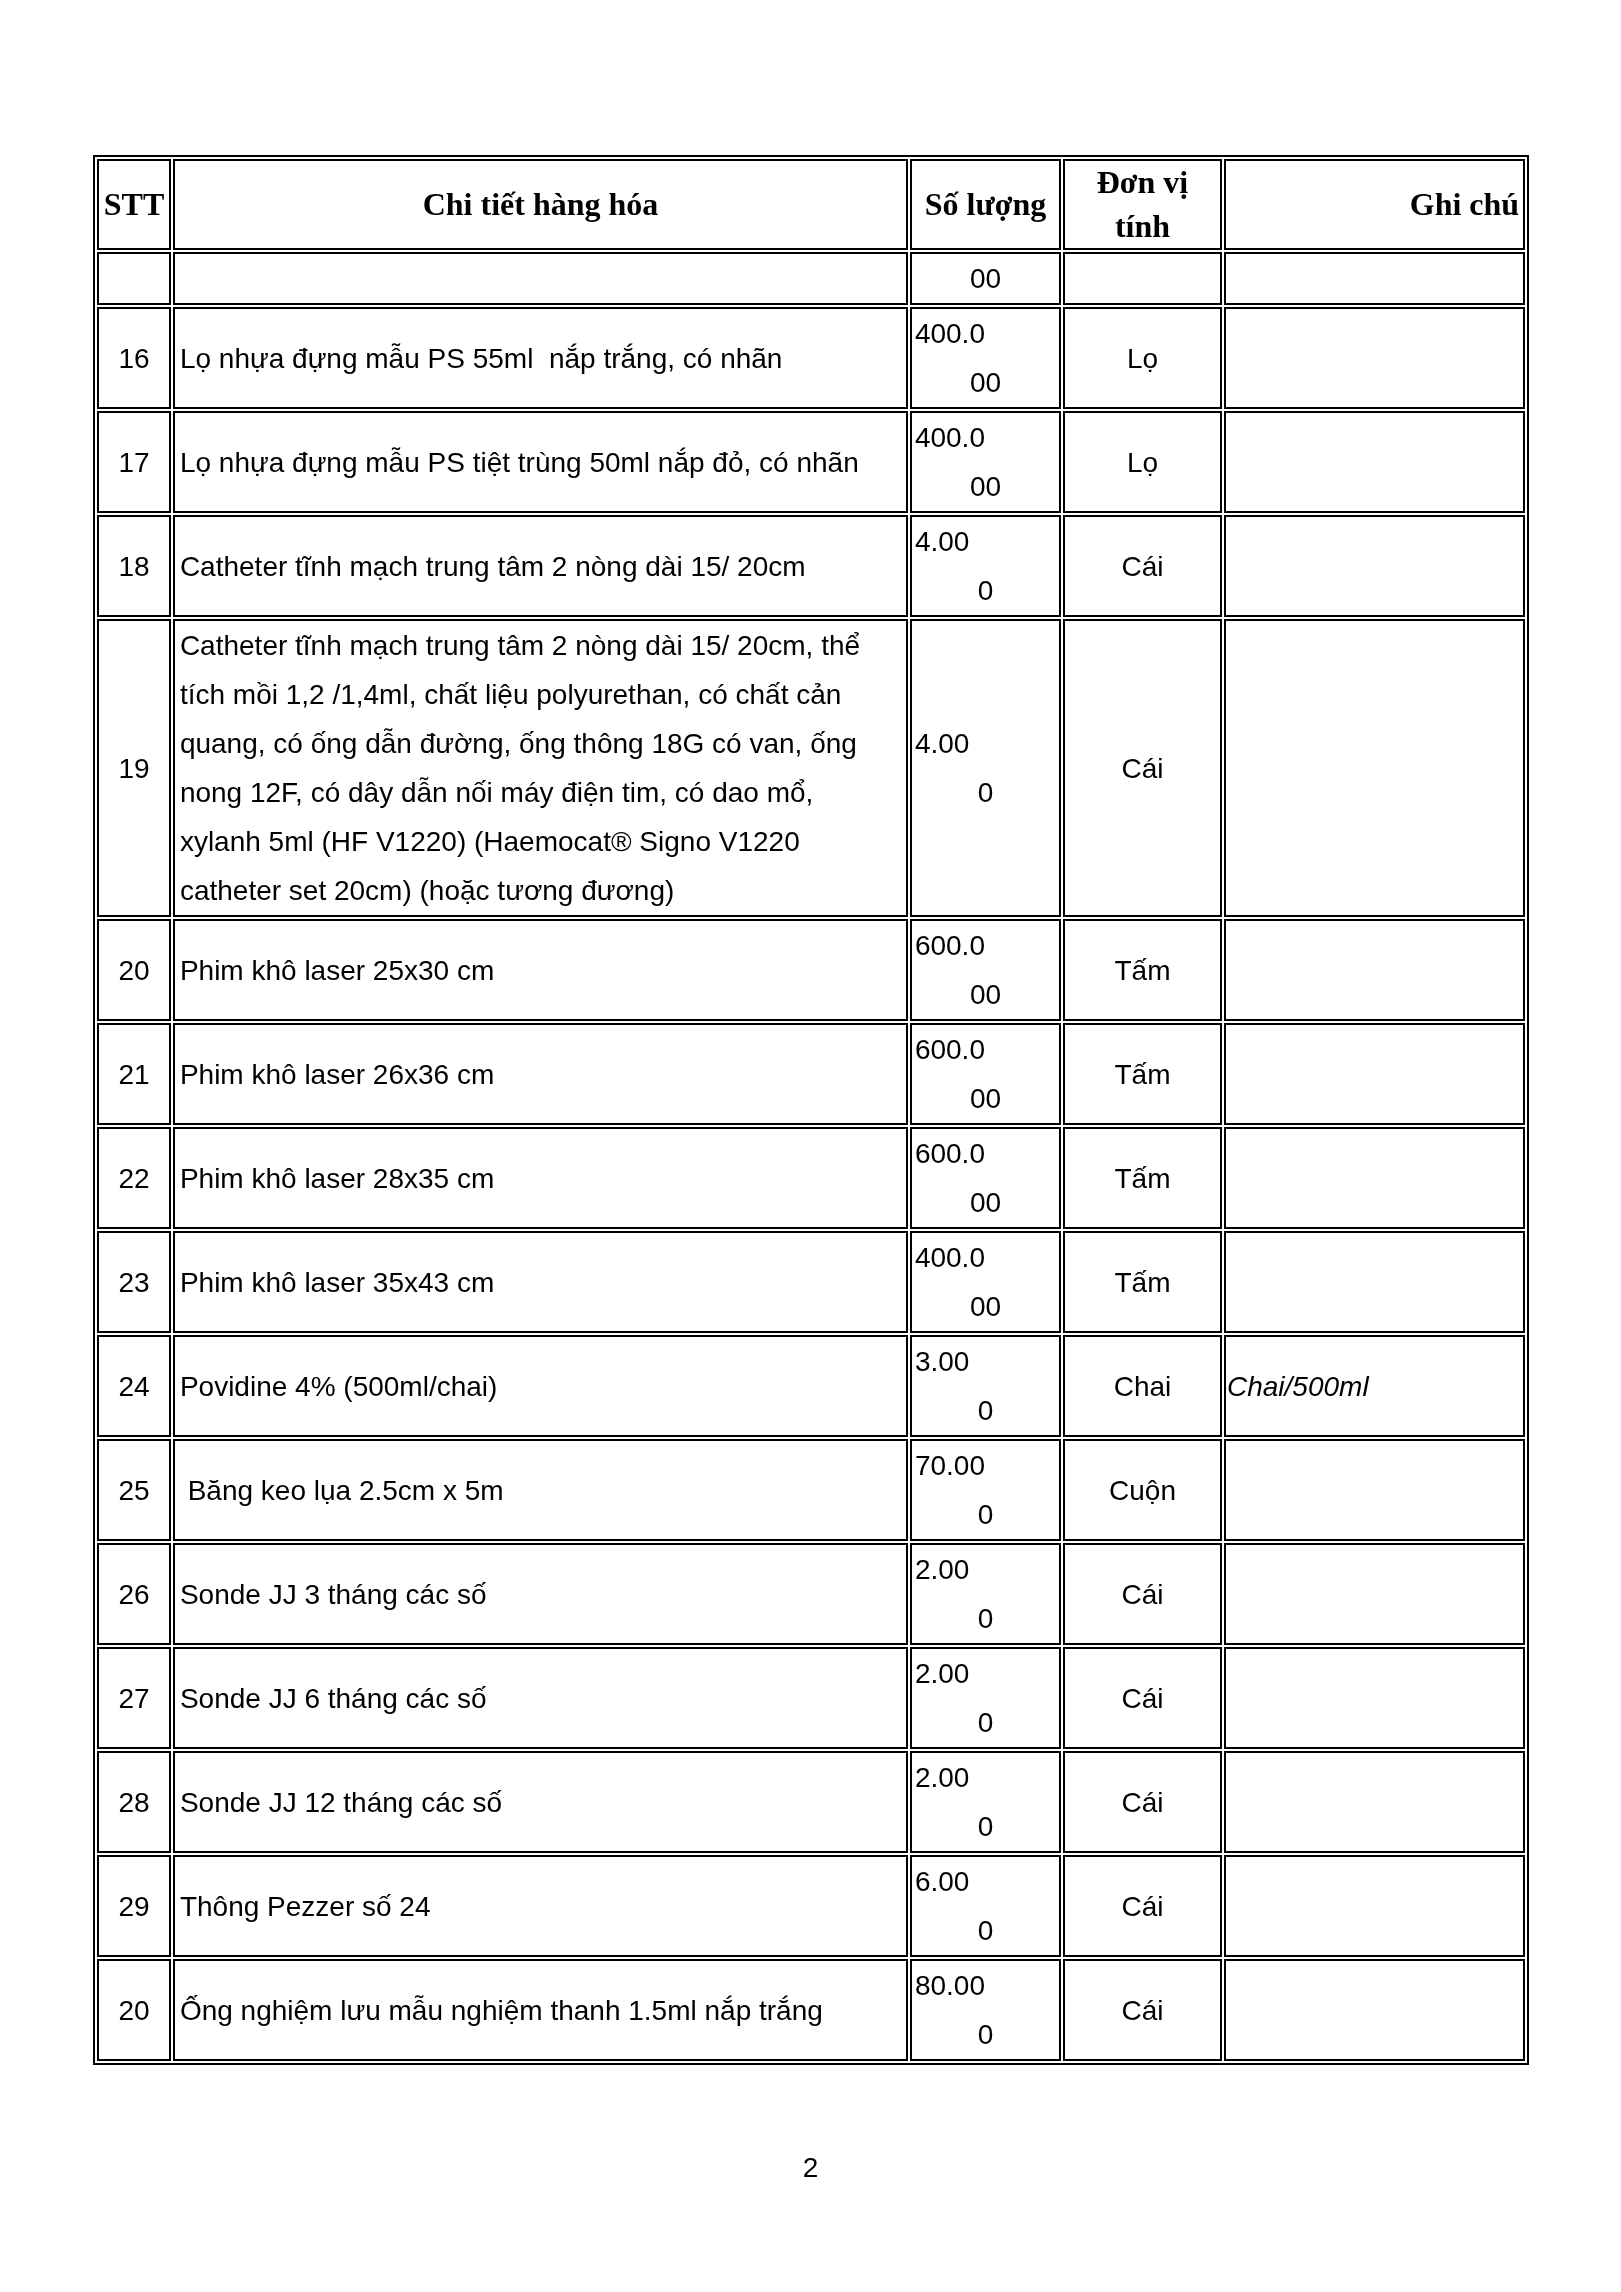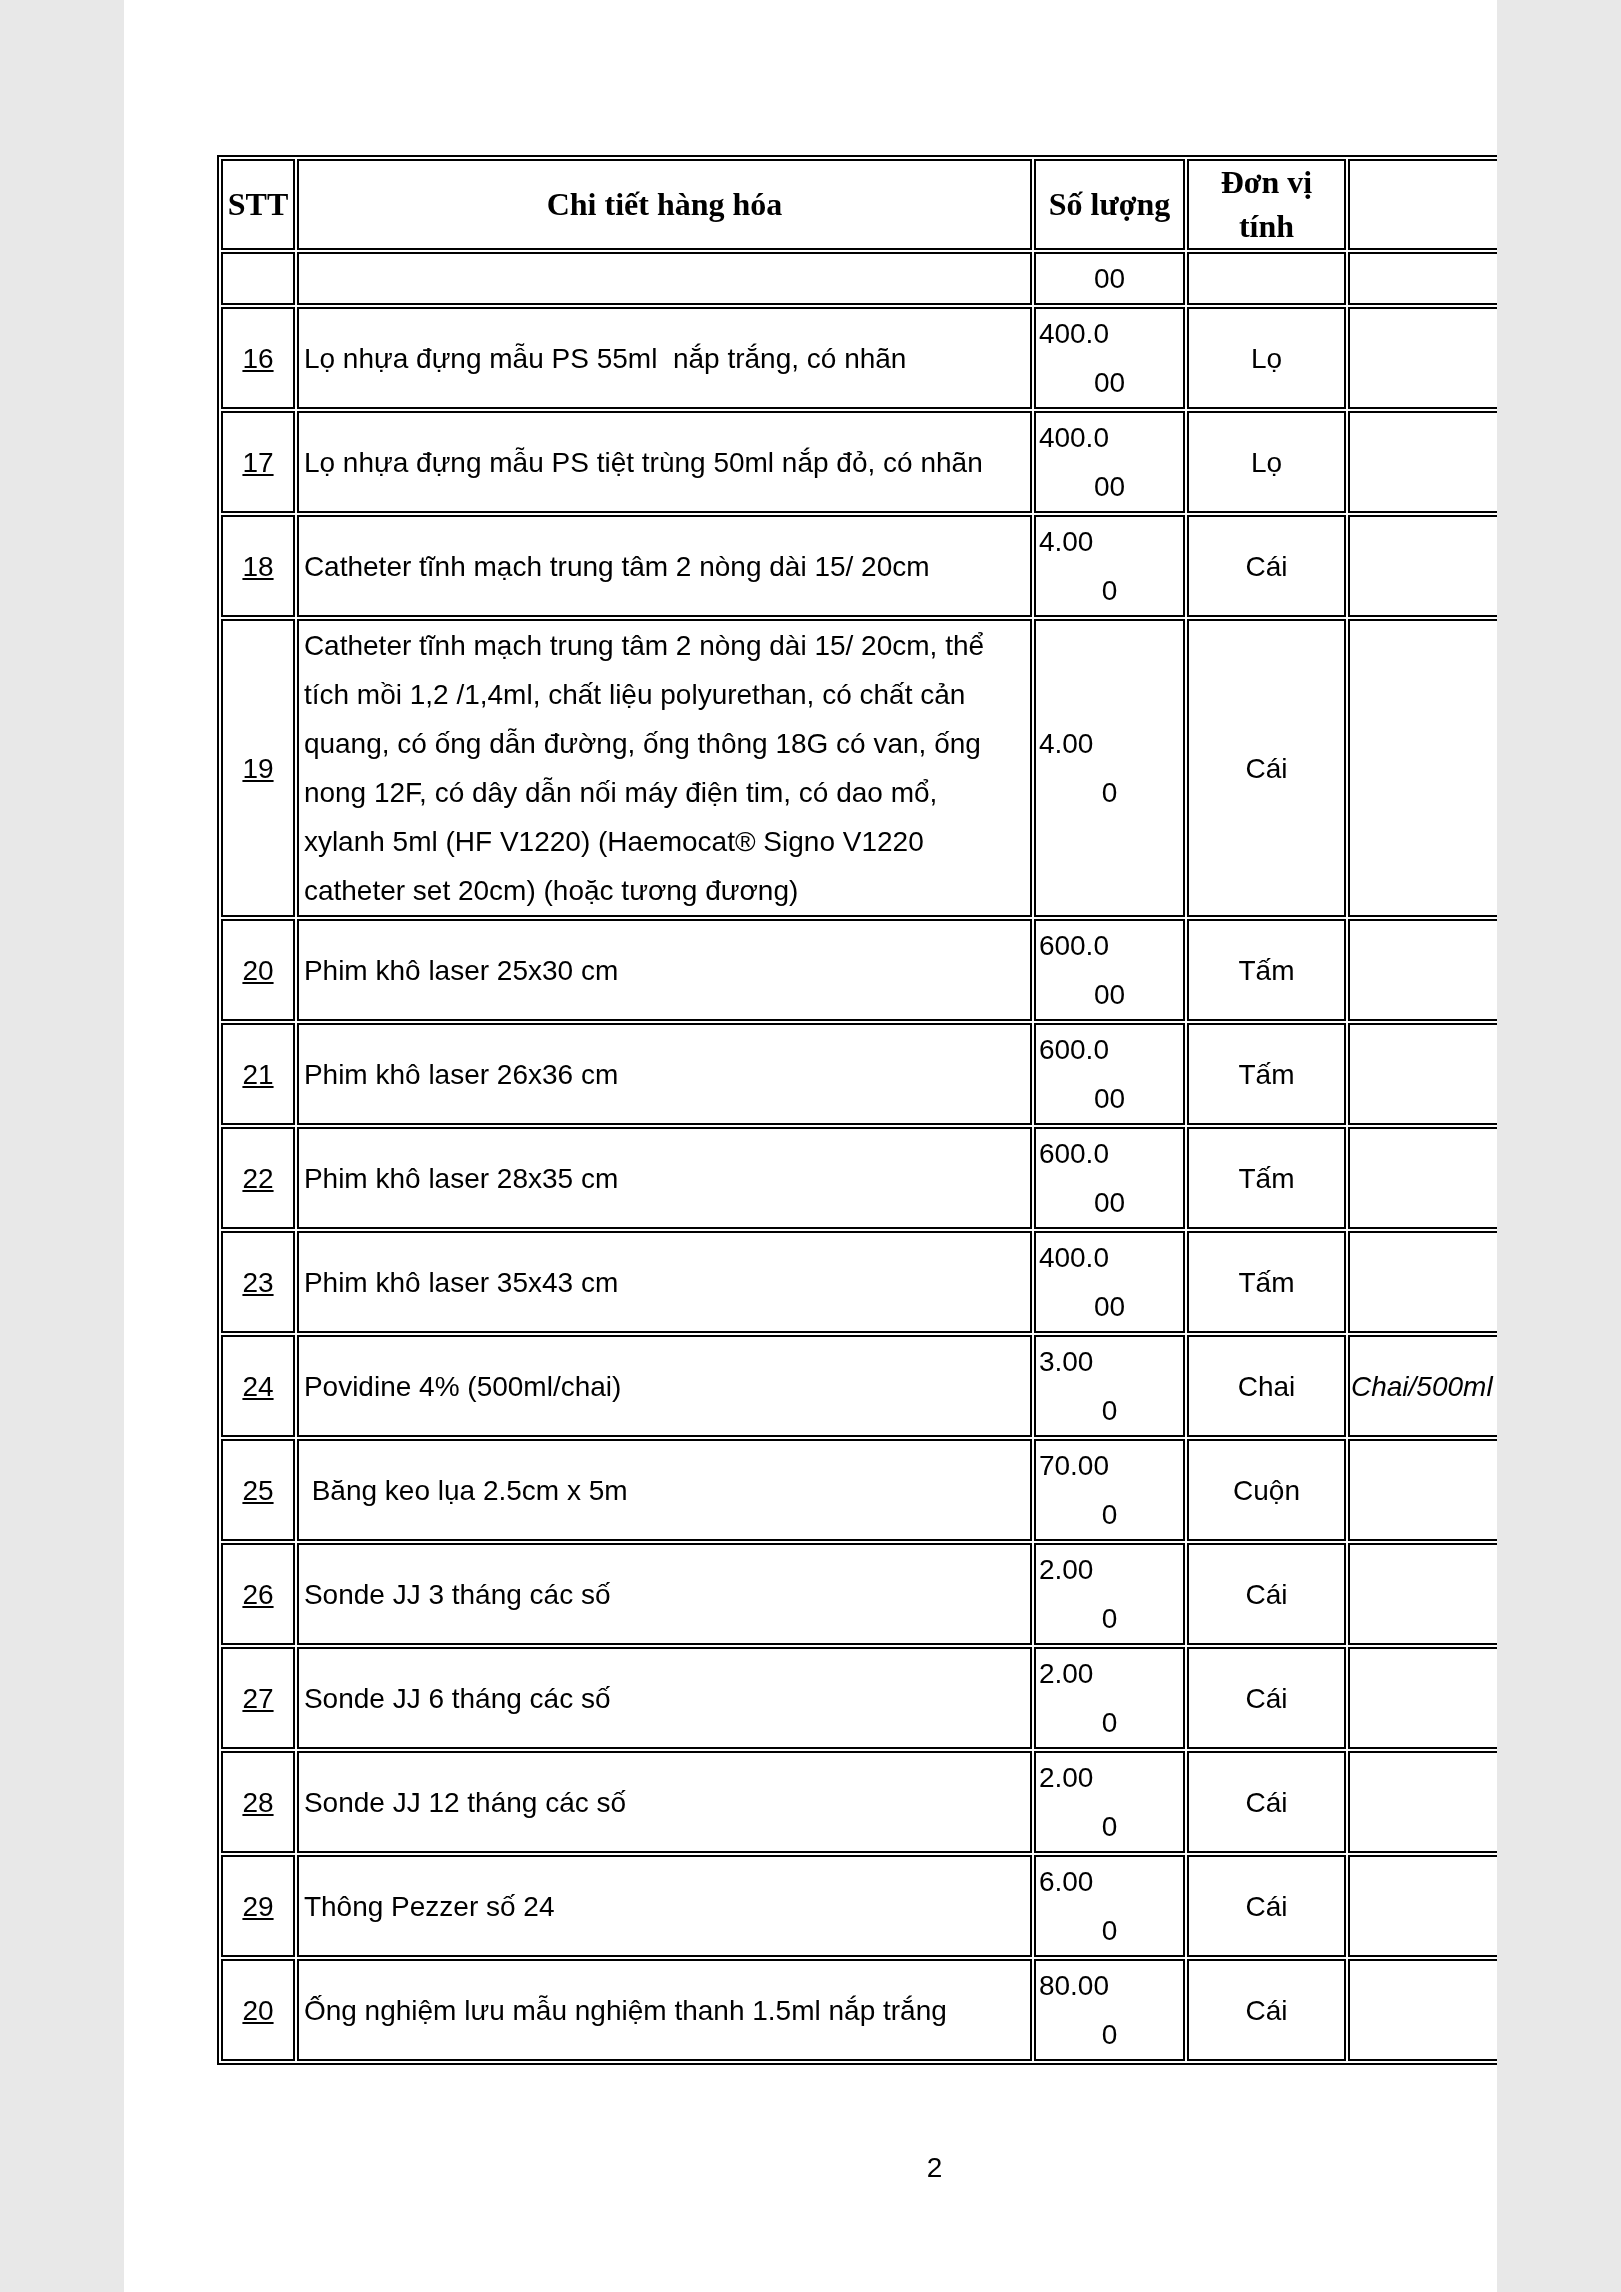--- a/index.html
+++ b/index.html
@@ -1,18 +1,18 @@
 <!DOCTYPE html>
 <html><head>
 <meta charset="utf-8">
 <style>
   html,body { margin:0; padding:0; background:#e8e8e8; }
   .page {
     position:relative;
-    width:1373px; height:2293px;
+    width:1621px; height:2293px;
     margin:0 auto;
     background:#ffffff;
     color:#000;
     font-family:"Liberation Sans", sans-serif;
     overflow:hidden;
   }
   table.items {
     position:absolute;
     left:93px; top:155px;
     width:1436px;
@@ -37,21 +37,21 @@
     text-align:center;
     padding:0 3.9px;
   }
   thead th.h-note { text-align:right; padding-left:5.9px; }
   tbody tr { height:97px; }
   tbody tr.partial { height:42px; }
   tbody td {
     font-size:28px;
     line-height:49px;
   }
-  td.c-stt  { text-align:center;text-decoration:underline; }
+  td.c-stt  { text-align:center; }
   td.c-detail {
     text-align:left;
     padding:0 9.8px 0 4.9px;
     white-space:pre-wrap;
   }
   td.c-qty { padding:0 2.9px; }
   td.c-qty .q1 { }
   td.c-qty .q2 { text-align:center; }
   td.c-unit { text-align:center; }
   td.c-note { text-align:left; padding-left:1px; white-space:pre-wrap;font-style:italic; }

